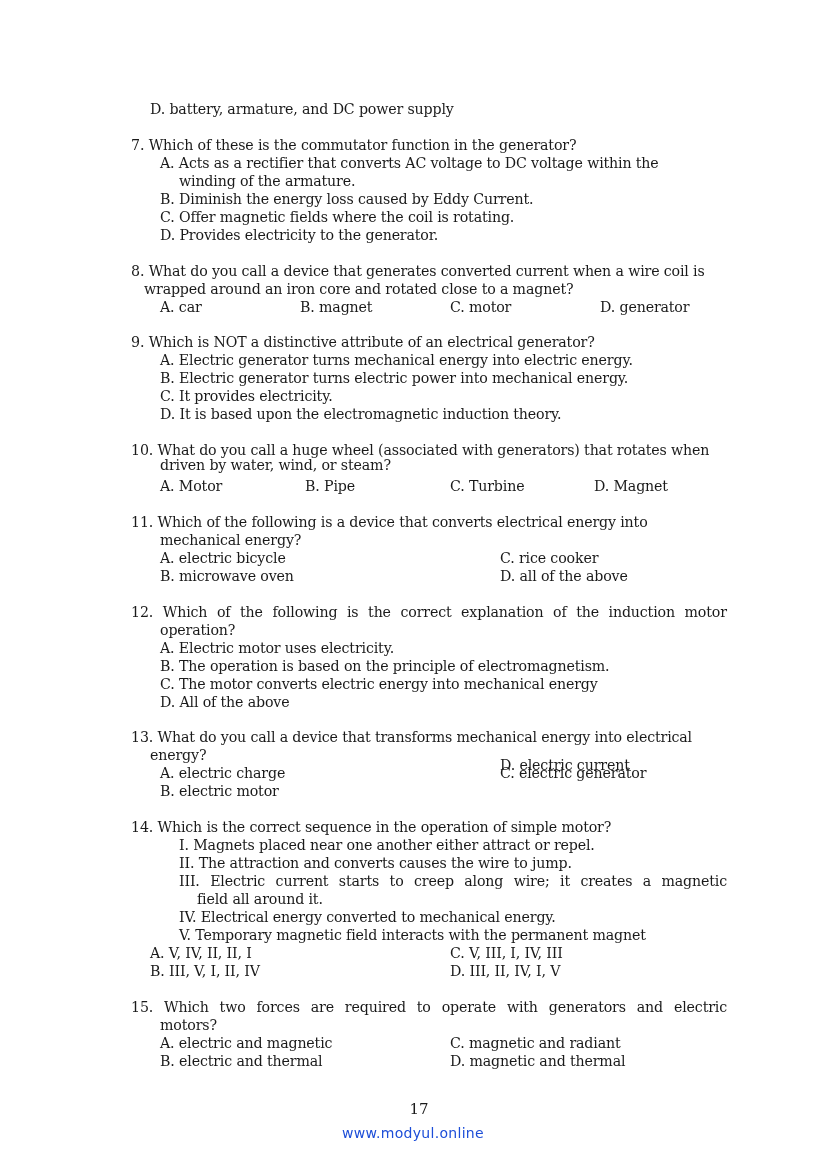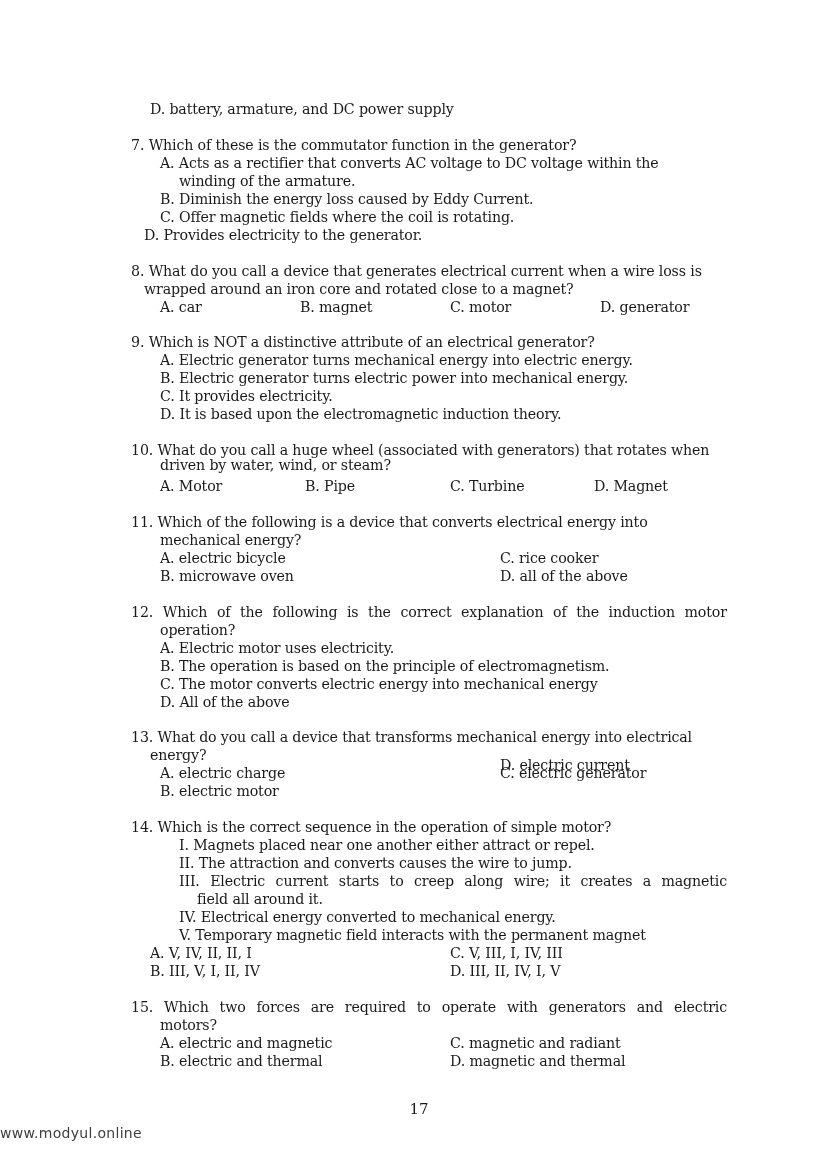--- a/index.html
+++ b/index.html
@@ -9,38 +9,38 @@
     color: #1a1a1a;
   }
   .ln {
     position: absolute; white-space: nowrap;
     font-size: 14.2px; line-height: 18px; letter-spacing: -0.15px;
   }
   .just { display: flex; justify-content: space-between; white-space: nowrap; }
   .just span { display: inline-block; }
   .pnum { position: absolute; left: 0; width: 838px; top: 1100px; text-align: center; font-size: 15px; }
   .wm {
-    position: absolute; left: 0; width: 826px; top: 1125px; 
+    position: absolute; left: 0; width: 826px; top: 1125px; text-align: center;
     font-family: "DejaVu Sans", "Liberation Sans", sans-serif; font-size: 14px;
-    color: #404040; letter-spacing: 0.3px;
+    color: #1d4ed8; letter-spacing: 0.3px;
   }
 </style>
 </head>
 <body>
 
 <div class="ln" style="left:150px;top:100px">D. battery, armature, and DC power supply</div>
 
 <div class="ln" style="left:131px;top:136px"><span>7.</span> <span>Which of these is the commutator function in the generator?</span></div>
 <div class="ln" style="left:160px;top:154px"><span>A.</span> <span>Acts as a rectifier that converts AC voltage to DC voltage within the</span></div>
 <div class="ln" style="left:179px;top:172px">winding of the armature.</div>
 <div class="ln" style="left:160px;top:190px"><span>B.</span> <span>Diminish the energy loss caused by Eddy Current.</span></div>
 <div class="ln" style="left:160px;top:208px"><span>C.</span> <span>Offer magnetic fields where the coil is rotating.</span></div>
-<div class="ln" style="left:144px;top:226px"><span>D.</span> <span>Provides electricity to the generator.</span></div>
+<div class="ln" style="left:160px;top:226px"><span>D.</span> <span>Provides electricity to the generator.</span></div>
 
-<div class="ln" style="left:131px;top:262px"><span>8.</span> <span>What do you call a device that generates electrical current when a wire loss is</span></div>
+<div class="ln" style="left:131px;top:262px"><span>8.</span> <span>What do you call a device that generates converted current when a wire coil is</span></div>
 <div class="ln" style="left:144px;top:280px">wrapped around an iron core and rotated close to a magnet?</div>
 <div class="ln" style="left:160px;top:298px"><span>A.</span> <span>car</span></div>
 <div class="ln" style="left:300px;top:298px"><span>B.</span> <span>magnet</span></div>
 <div class="ln" style="left:450px;top:298px"><span>C.</span> <span>motor</span></div>
 <div class="ln" style="left:600px;top:298px"><span>D.</span> <span>generator</span></div>
 
 <div class="ln" style="left:131px;top:333px"><span>9.</span> <span>Which is NOT a distinctive attribute of an electrical generator?</span></div>
 <div class="ln" style="left:160px;top:351px"><span>A.</span> <span>Electric generator turns mechanical energy into electric energy.</span></div>
 <div class="ln" style="left:160px;top:369px"><span>B.</span> <span>Electric generator turns electric power into mechanical energy.</span></div>
 <div class="ln" style="left:160px;top:387px"><span>C.</span> <span>It provides electricity.</span></div>

